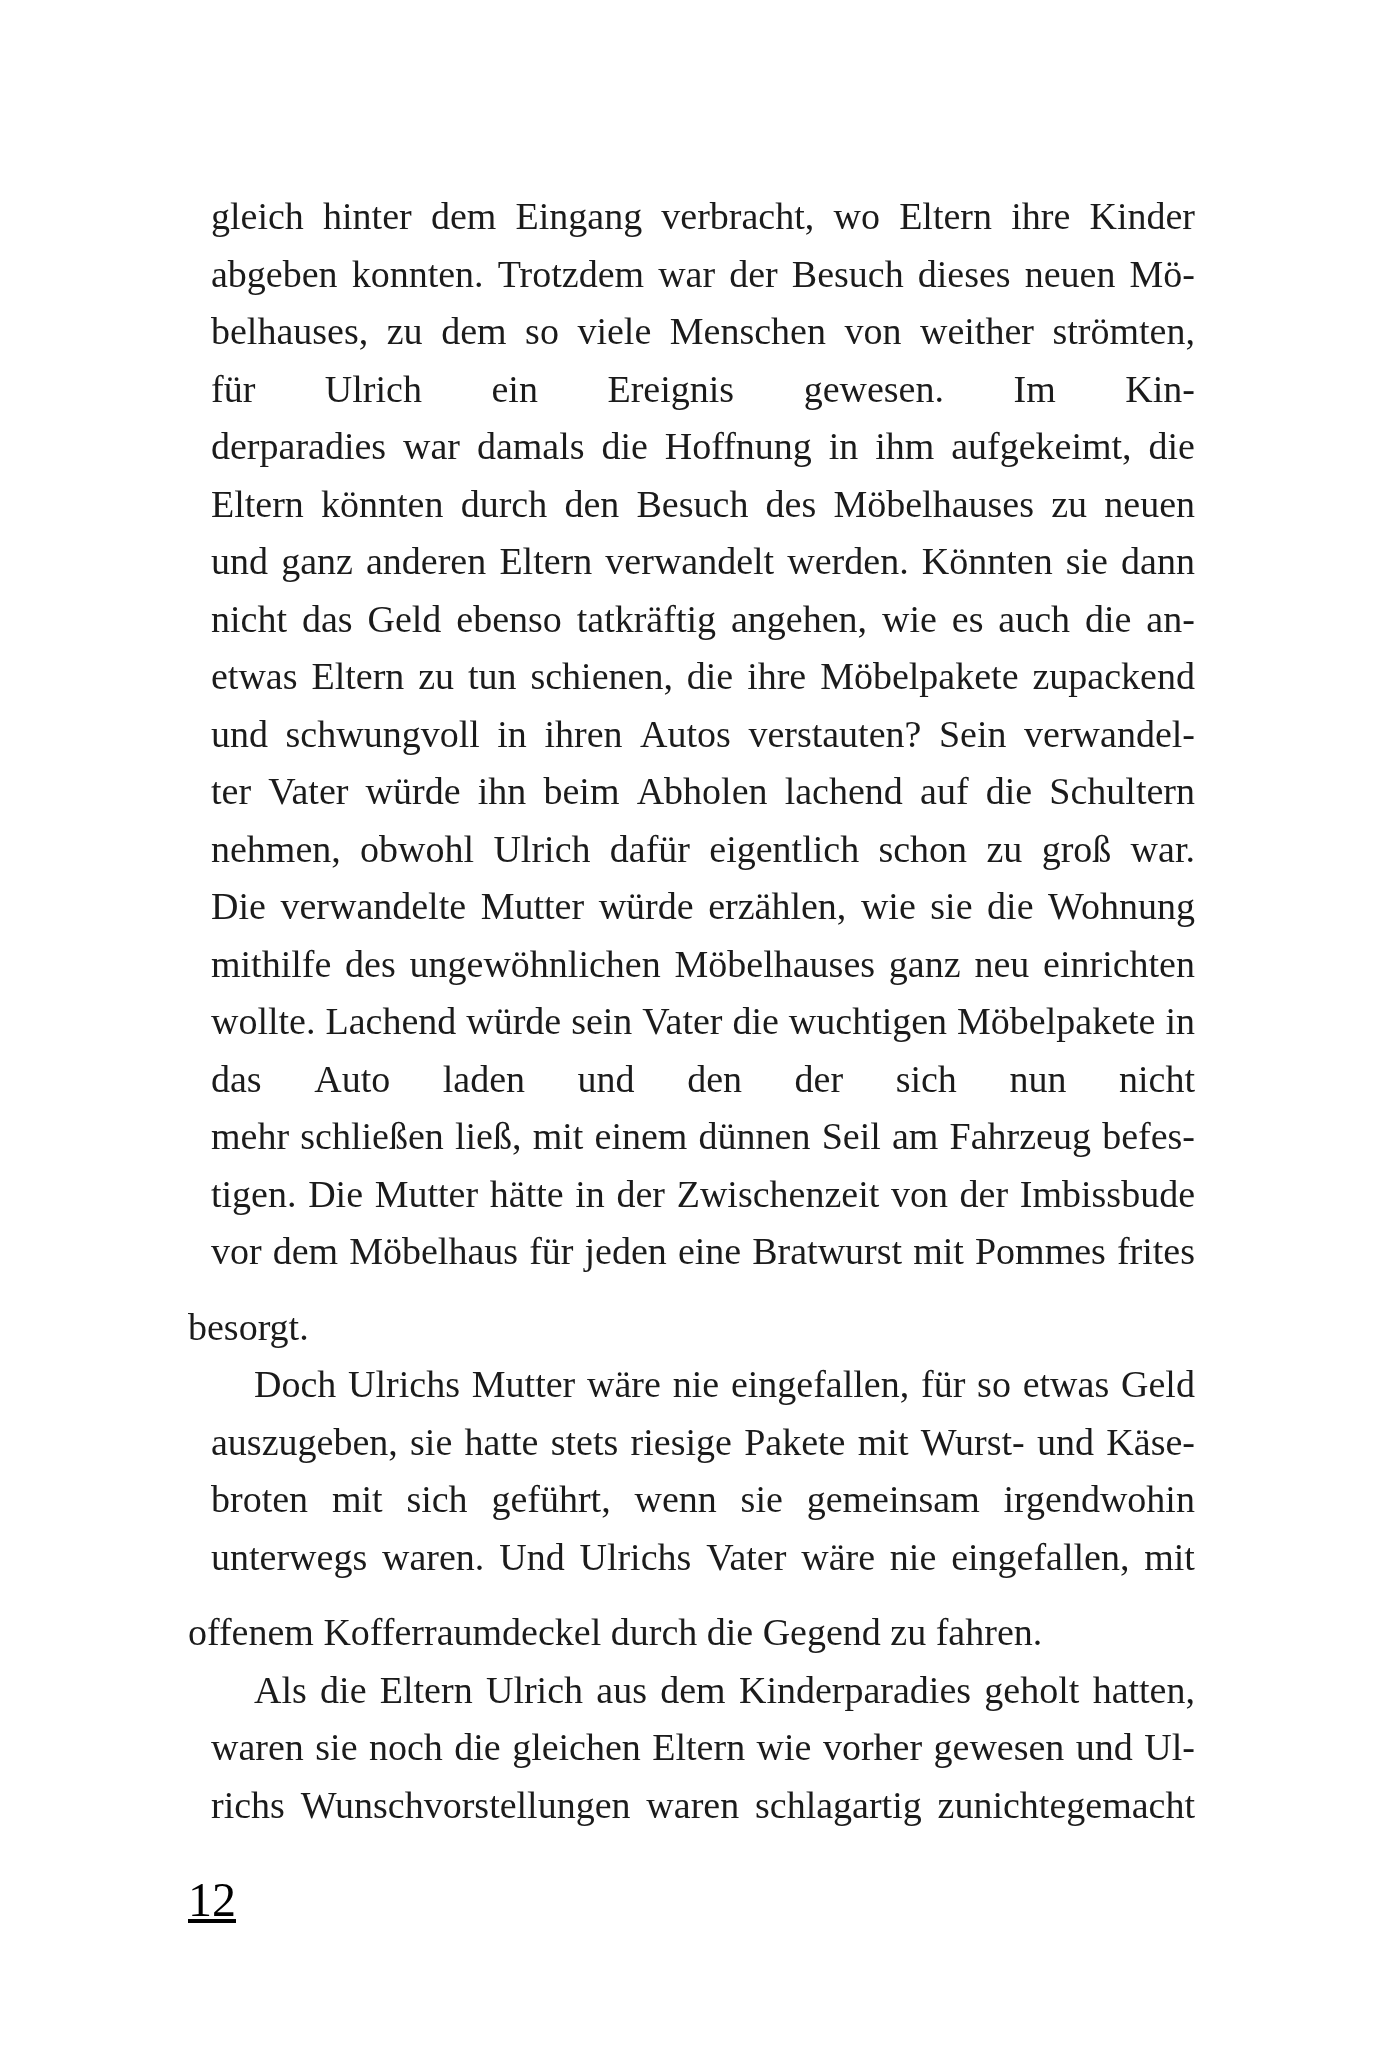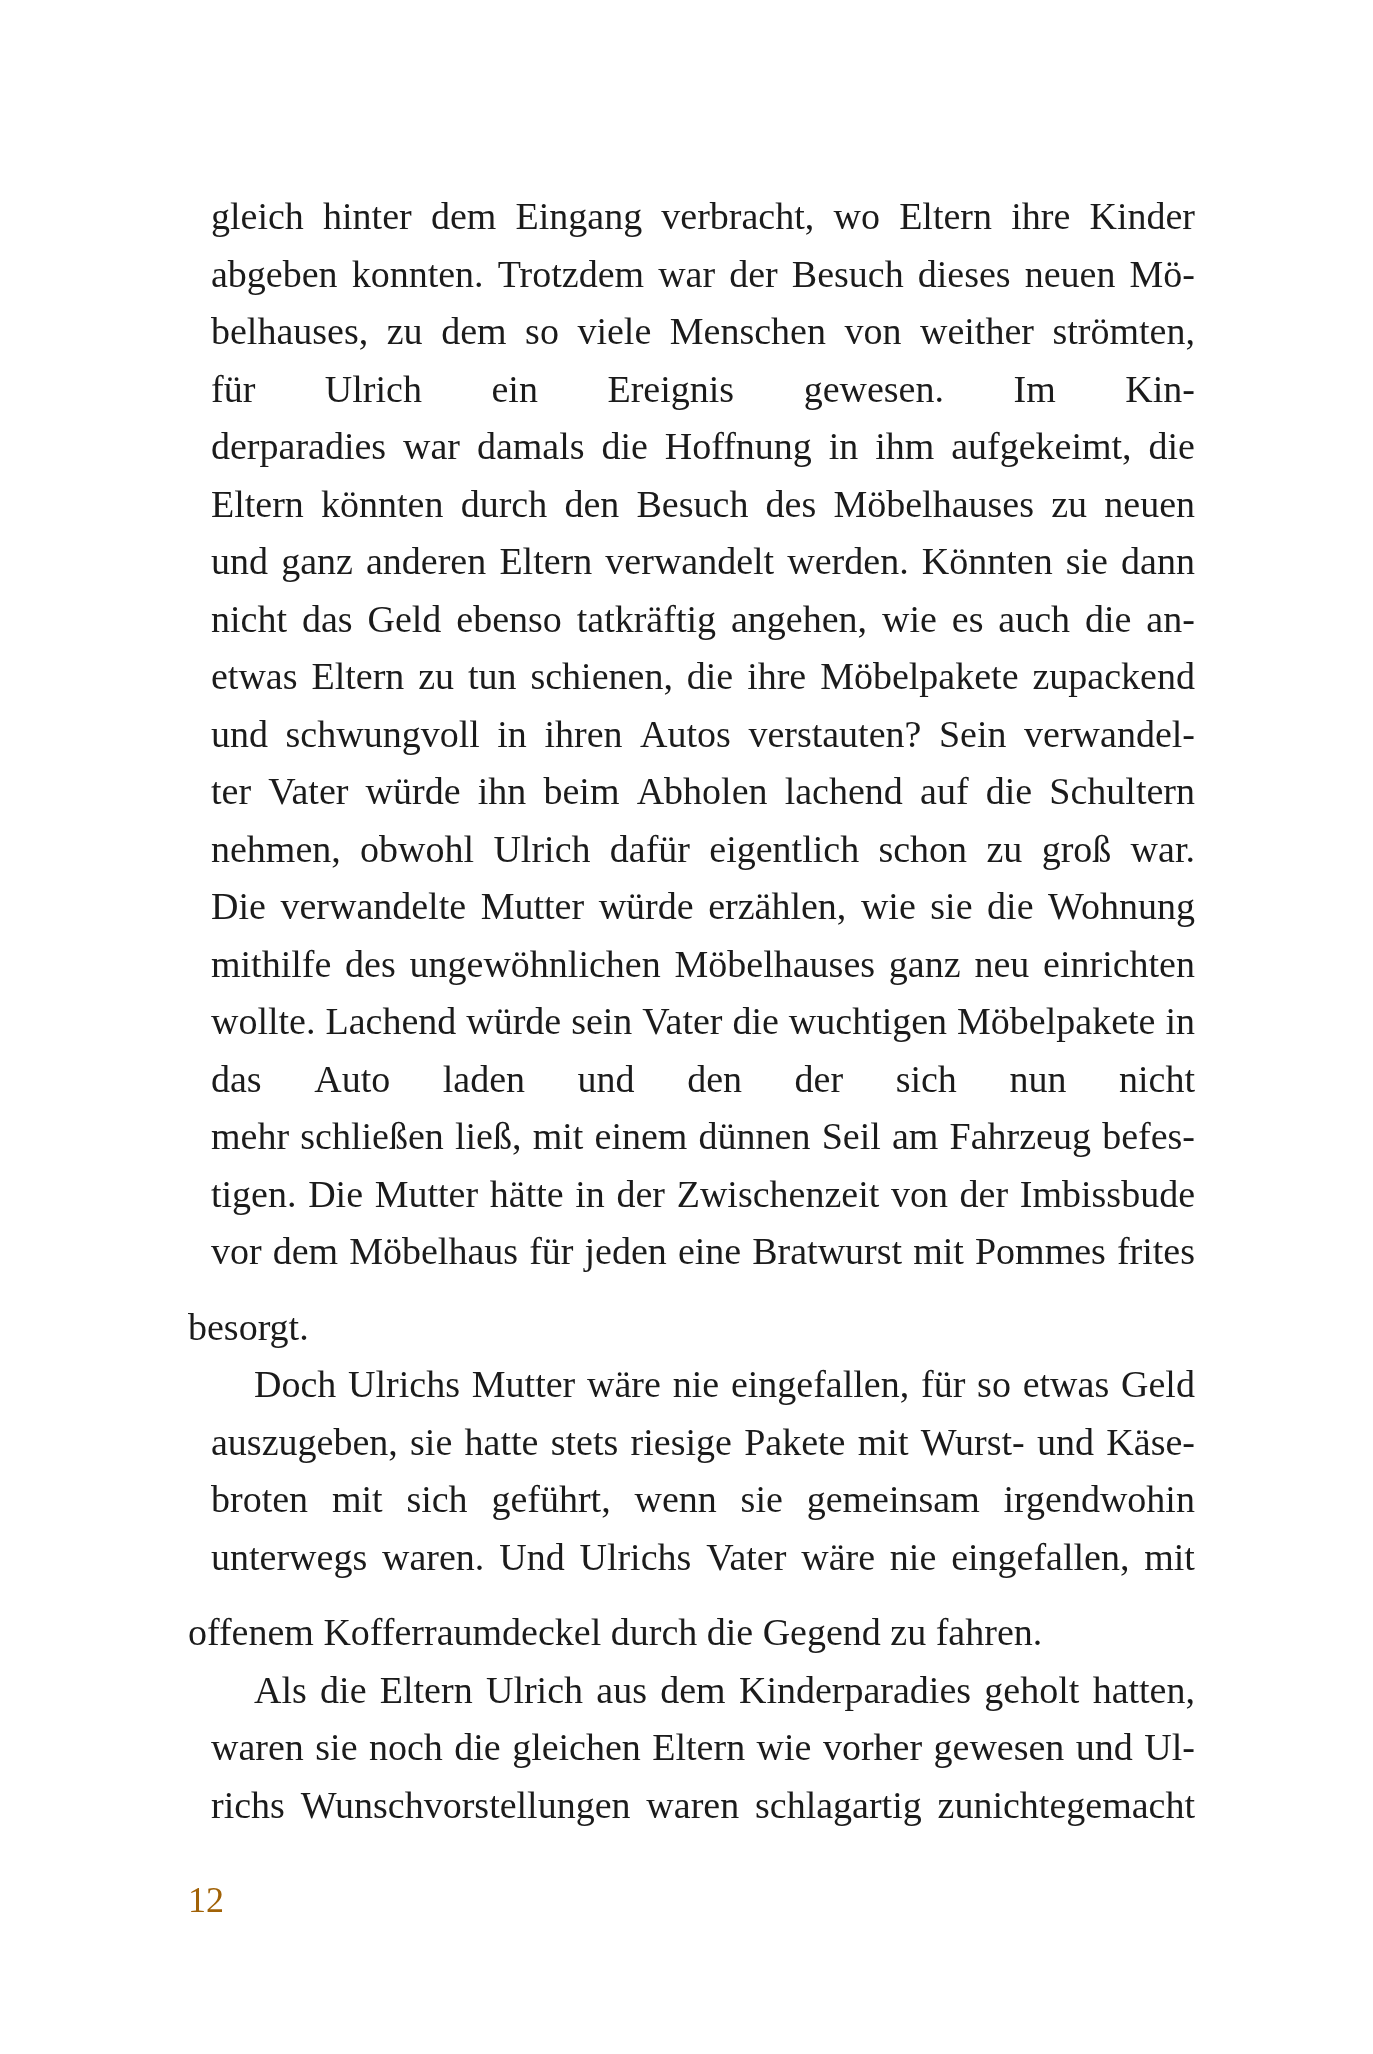--- a/index.html
+++ b/index.html
@@ -46,23 +46,24 @@
     text-align: left;
     margin-top: 18px;
   }
   .indent {
     padding-left: 43px;
   }
   .page-number {
     position: absolute;
     left: 188px;
     top: 1878px;
-    color: #a16207;
-    font-size: 36px;
+    color: #000000;
+    font-size: 48px;
     line-height: 44px;
+    text-decoration: underline;
   }
 </style>
 </head>
 <body>
 
 <div class="book-page">
   <div class="text-block">
       <div class="line jline">
         <span>gleich</span>
         <span>hinter</span>

